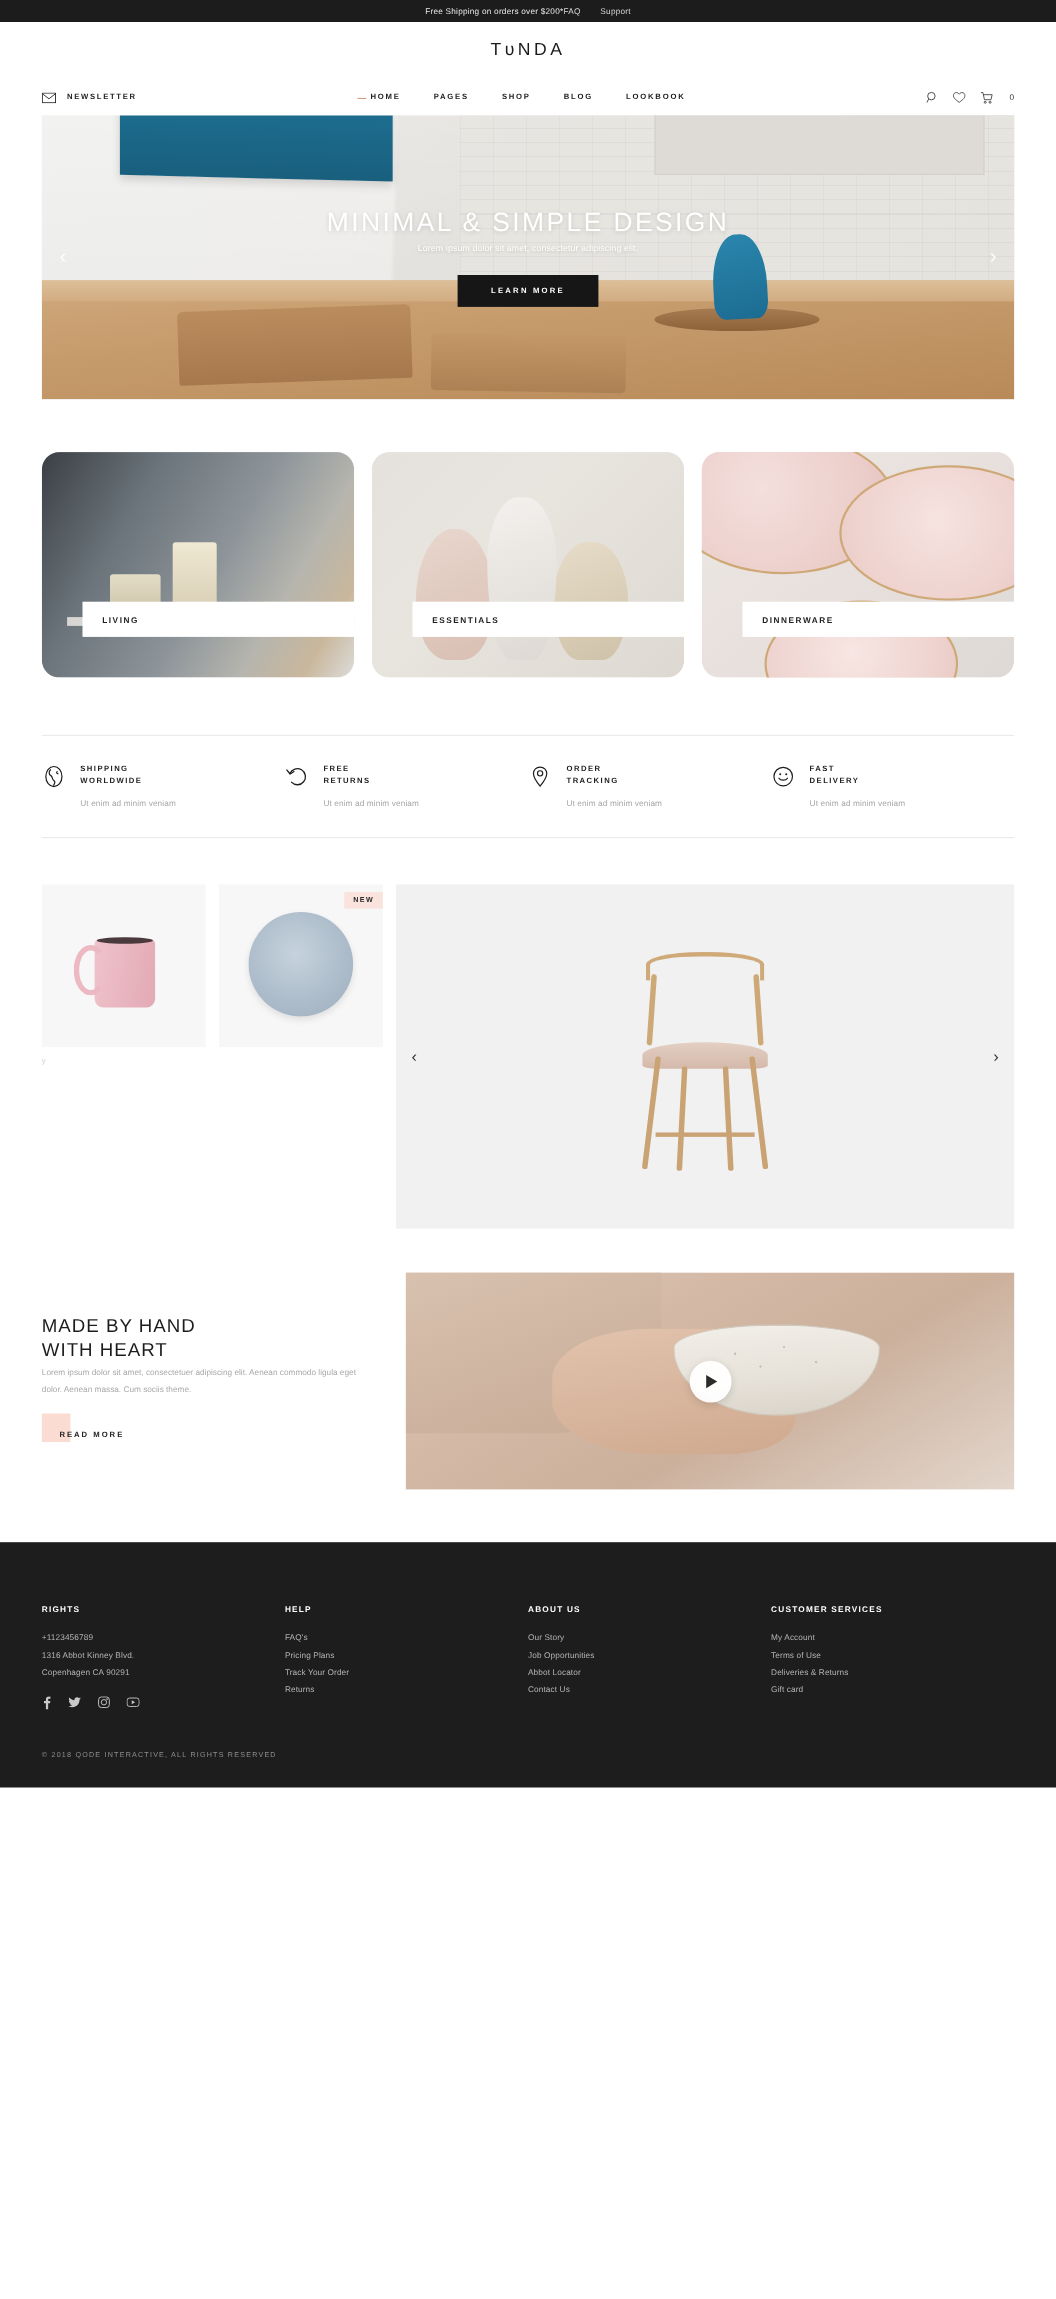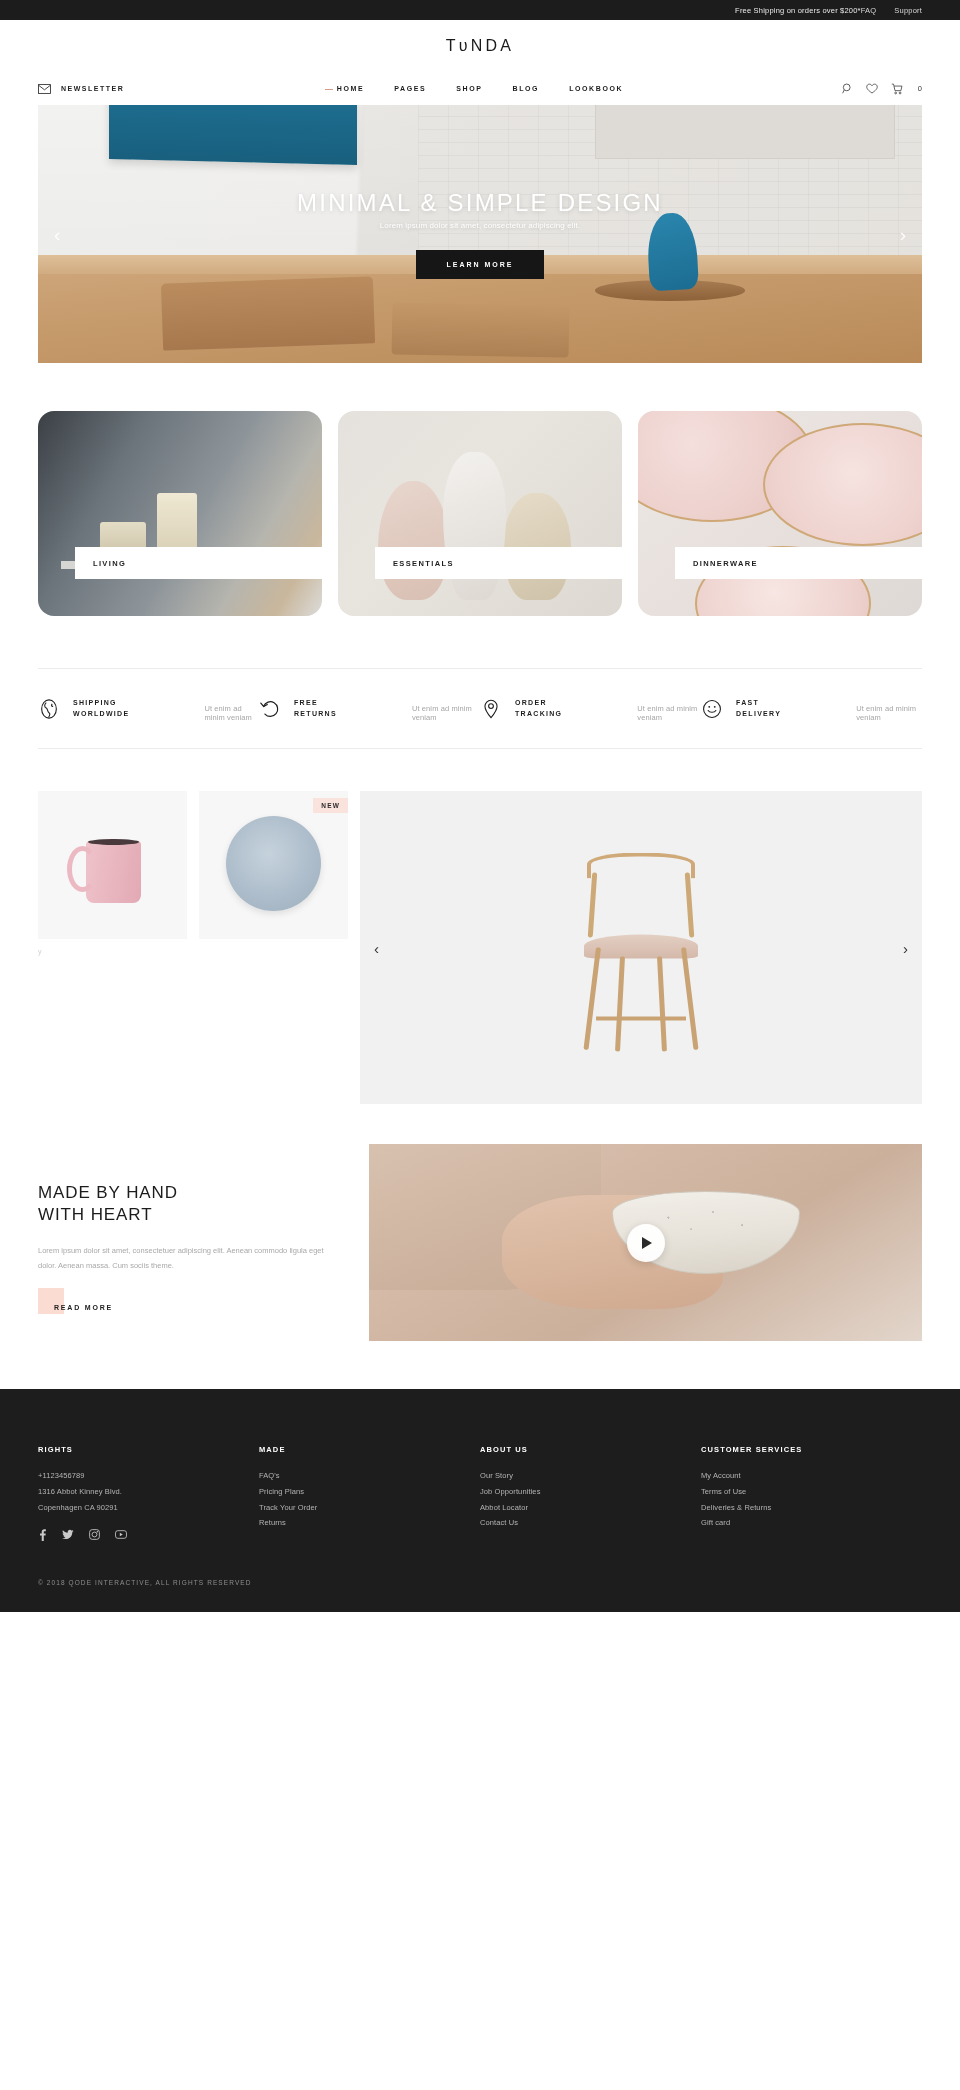--- a/index.html
+++ b/index.html
@@ -11,21 +11,21 @@
   }
   body { width: 960px; min-height: 2090px; overflow-x: hidden; }
 
   
   .topbar {
     height: 20px;
     background: #1c1c1c;
     display: flex;
     align-items: center;
     padding: 0 38px;
-    justify-content: flex-end;
+    justify-content: center;
   }
   .topbar-left {
     color: #e9e9e9;
     font-size: 7.5px;
     letter-spacing: 0.2px;
   }
   .topbar-right { display: flex; gap: 18px; }
   .topbar-right span {
     color: #d8d8d8;
     font-size: 7.5px;
@@ -339,21 +339,21 @@
     color: #1e1e1e;
   }
 
   
   .services-wrap { margin: 52px 38px 0; }
   .hr { height: 1px; background: #eceaea; }
   .services {
     display: flex;
     padding: 26px 0 26px;
   }
-  .service { flex: 1; display: flex; flex-direction: row; gap: 40px; }
+  .service { flex: 1; display: flex; flex-direction: column; }
   .service-top { display: flex; align-items: center; gap: 13px; }
   .service-icon { width: 22px; height: 22px; flex: none; }
   .service-title {
     font-size: 7px;
     font-weight: 700;
     letter-spacing: 1.3px;
     line-height: 1.55;
     color: #1e1e1e;
     white-space: pre-line;
   }
@@ -508,21 +508,20 @@
   .about-text { width: 300px; padding-top: 38px; }
   .about-title {
     font-size: 17px;
     font-weight: 400;
     letter-spacing: 0.9px;
     line-height: 1.32;
     color: #1c1c1c;
     white-space: pre-line;
   }
   .about-desc {
-    margin-top: 16px;
     font-size: 7.5px;
     line-height: 2.05;
     color: #a9a9a9;
   }
   .read-more {
     margin-top: 22px;
     position: relative;
     display: inline-block;
     cursor: pointer;
   }
@@ -875,21 +874,21 @@
           <circle cx="10.6" cy="3.4" r="0.9" fill="#c9c9c9"></circle>
         </svg>
         <svg width="12" height="11" viewBox="0 0 16 13">
           <rect x="0.7" y="1.4" width="14.6" height="10.2" rx="3" fill="none" stroke="#c9c9c9" stroke-width="1.1"></rect>
           <path d="M6.4 4.2 L10.4 6.5 L6.4 8.8 Z" fill="#c9c9c9"></path>
         </svg>
       </div>
     </div>
 
     <div class="foot-col">
-      <div class="foot-head">MADE</div>
+      <div class="foot-head">HELP</div>
       <a class="foot-link">FAQ's</a>
       <a class="foot-link">Pricing Plans</a>
       <a class="foot-link">Track Your Order</a>
       <a class="foot-link">Returns</a>
     </div>
 
     <div class="foot-col">
       <div class="foot-head">ABOUT US</div>
       <a class="foot-link">Our Story</a>
       <a class="foot-link">Job Opportunities</a>

